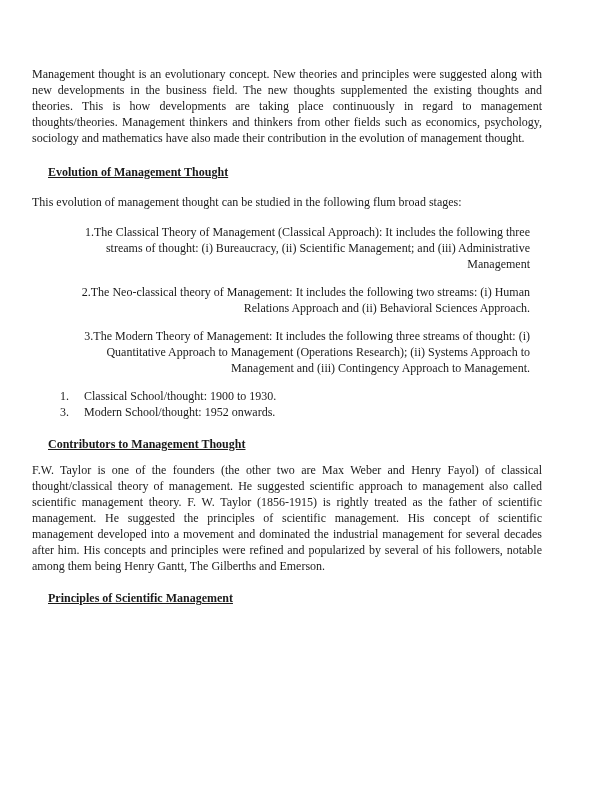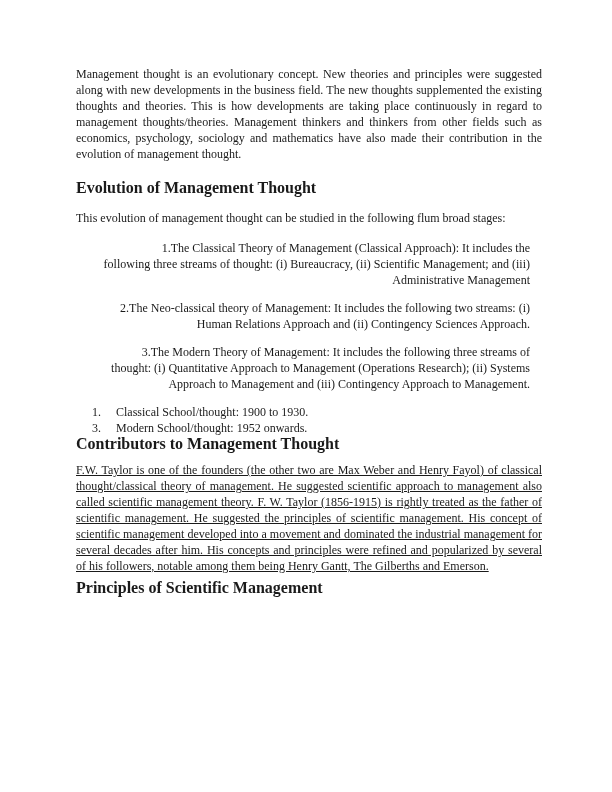--- a/index.html
+++ b/index.html
@@ -6,80 +6,81 @@
     margin: 0;
     padding: 0;
     background: #ffffff;
   }
   .doc-page {
     position: relative;
     width: 612px;
     height: 764px;
     background: #ffffff;
     box-sizing: border-box;
-    padding: 66px 70px 0 76px;
+    padding: 66px 70px 0 32px;
     font-family: "Liberation Serif", "DejaVu Serif", serif;
     font-size: 12px;
     line-height: 16px;
     color: #1a1a1a;
     overflow: hidden;
   }
   .para {
     margin: 0;
   }
   .justified {
     text-align: justify;
   }
   .heading {
     font-weight: bold;
-    margin: 0;
-    font-size: 16px;
+    margin: 16px;
+    font-size: 12px;
     line-height: 16px;
+    text-decoration: underline;
   }
   
   .mb-intro      { margin-bottom: 18px; }
   .mb-h-evo      { margin-bottom: 14px; }
   .mb-stages-in  { margin-bottom: 14px; }
   .mb-stages     { margin-bottom: 8px;  }
   .mb-periods-in { margin-bottom: 10px; }
   .mb-periods    { margin-bottom: 10px; }
   .mb-h-contrib  { margin-bottom: 10px; }
   .mb-contrib    { margin-bottom: 12px; }
   .mb-h-taylor   { margin-bottom: 12px; }
-  .mb-taylor     { margin-bottom: 6px; text-decoration: underline;  }
+  .mb-taylor     { margin-bottom: 6px;  }
 
   
   .tab-list { margin: 0; }
   .tab-list .tab-item { margin: 12px; text-align: right; }
   .tab-num {
     display: inline-block;
     width: 36px;
   }
   
-  .indent-list { margin: 0; padding-left: 16px; }
+  .indent-list { margin: 12px; padding-left: 16px; }
   .indent-list .indent-item { margin: 0; }
   .indent-num {
     display: inline-block;
     width: 24px;
   }
 </style>
 </head>
 <body>
 
 <div class="doc-page">
 
   <p class="para justified mb-intro">Management thought is an evolutionary concept. New theories and principles were suggested along with new developments in the business field. The new thoughts supplemented the existing thoughts and theories. This is how developments are taking place continuously in regard to management thoughts/theories. Management thinkers and thinkers from other fields such as economics, psychology, sociology and mathematics have also made their contribution in the evolution of management thought.</p>
 
   <h2 class="heading mb-h-evo">Evolution of Management Thought</h2>
 
   <p class="para mb-stages-in">This evolution of management thought can be studied in the following flum broad stages:</p>
 
   <div class="tab-list mb-stages">
     <p class="tab-item"><span class="tab-num">1.</span><span>The Classical Theory of Management (Classical Approach): It includes the following three streams of thought: (i) Bureaucracy, (ii) Scientific Management; and (iii) Administrative Management</span></p>
-    <p class="tab-item"><span class="tab-num">2.</span><span>The Neo-classical theory of Management: It includes the following two streams: (i) Human Relations Approach and (ii) Contingency Sciences Approach.</span></p>
+    <p class="tab-item"><span class="tab-num">2.</span><span>The Neo-classical theory of Management: It includes the following two streams: (i) Human Relations Approach and (ii) Behavioral Sciences Approach.</span></p>
     <p class="tab-item"><span class="tab-num">3.</span><span>The Modern Theory of Management: It includes the following three streams of thought: (i) Quantitative Approach to Management (Operations Research); (ii) Systems Approach to Management and (iii) Contingency Approach to Management.</span></p>
   </div>
 
 
   <div class="indent-list mb-periods">
     <p class="indent-item"><span class="indent-num">1.</span><span>Classical School/thought: 1900 to 1930.</span></p>
     <p class="indent-item"><span class="indent-num">3.</span><span>Modern School/thought: 1952 onwards.</span></p>
   </div>
 
   <h2 class="heading mb-h-contrib">Contributors to Management Thought</h2>

